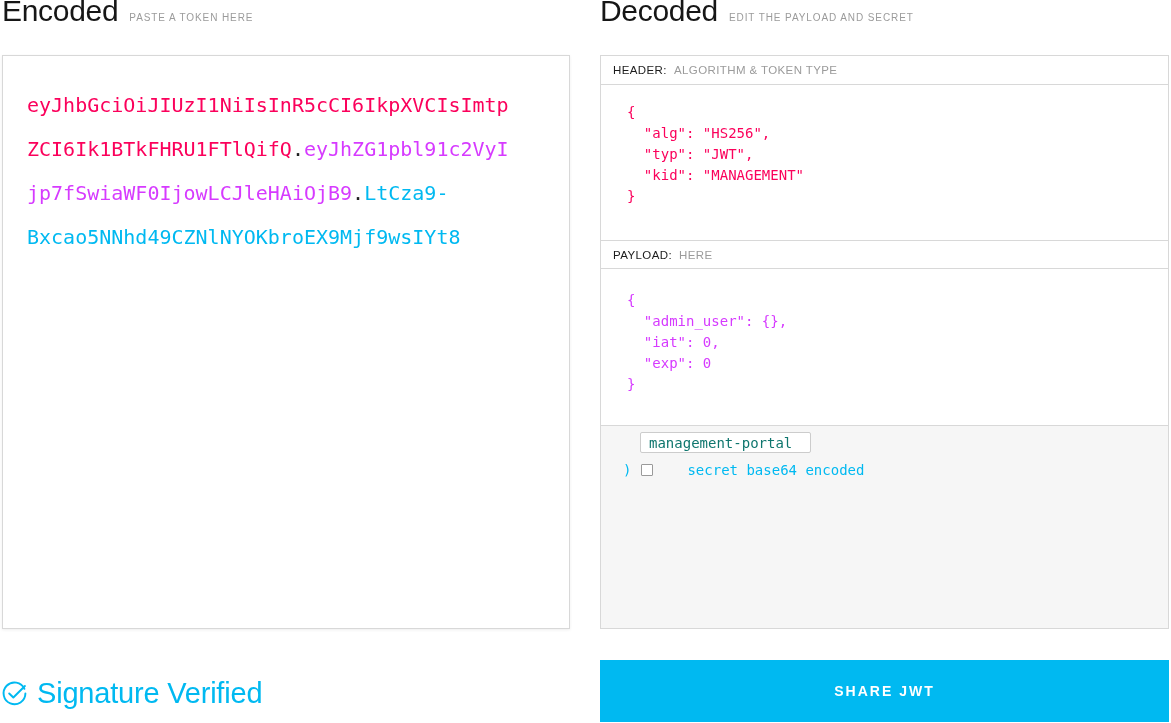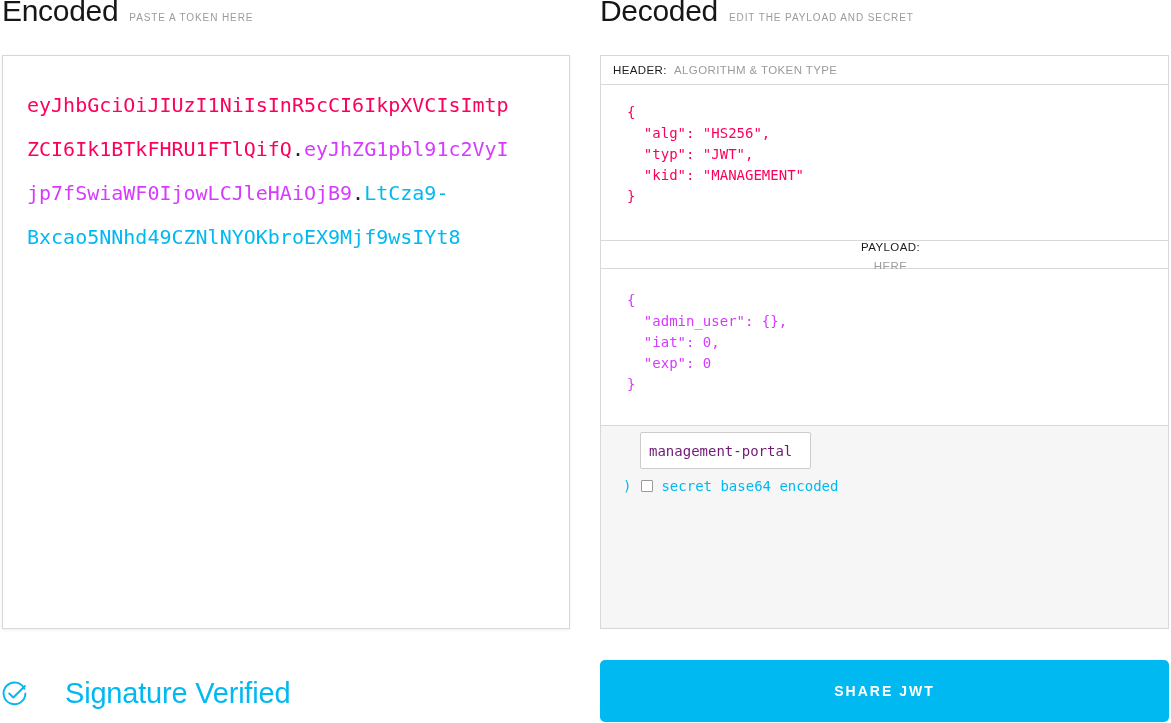--- a/index.html
+++ b/index.html
@@ -35,57 +35,57 @@
     border:1px solid #d8d8d8;background:#fff;display:flex;flex-direction:column;
   }
   .sec-label{
     box-sizing:border-box;border-bottom:1px solid #d8d8d8;
     display:flex;align-items:center;gap:7px;padding-left:12px;
     font-size:11.5px;letter-spacing:0.4px;background:#fff;flex:none;
   }
   .sec-label .lab{color:#1c1c1c;}
   .sec-label .sub{color:#9b9b9b;}
   .row-h1{height:29px;}
-  .row-h2{height:28px;flex-direction:column;}
+  .row-h2{height:28px;}
   .json-block{
     box-sizing:border-box;border-bottom:1px solid #d8d8d8;margin:0;flex:none;
     font-family:"DejaVu Sans Mono","Liberation Mono",monospace;
     font-size:14px;line-height:21px;white-space:pre;cursor:text;background:#fff;
   }
   .json-header{height:156px;color:#fb015b;padding:17px 0 0 26px;}
   .json-payload{height:157px;color:#d63aff;padding:21px 0 0 26px;}
   .verify-content{
     flex:1;background:#f6f6f6;color:#00b9f1;
     font-family:"DejaVu Sans Mono","Liberation Mono",monospace;font-size:14px;
   }
   .verify-content pre{
     margin:0;padding:22px 0 0 22px;line-height:25px;white-space:pre;
     font-family:inherit;font-size:inherit;color:inherit;
   }
   .secret-input{
-    display:block;margin:6px 0 0 39px;width:171px;height:37px;box-sizing:border-box;
+    display:block;margin:6px 0 0 39px;width:171px;height:21px;box-sizing:border-box;
     border:1px solid #cccccc;border-radius:2px;background:#fff;
-    font-family:"DejaVu Sans Mono","Liberation Mono",monospace;font-size:14px;color:#701a75;
+    font-family:"DejaVu Sans Mono","Liberation Mono",monospace;font-size:14px;color:#0f766e;
     padding:0 8px;outline:none;
   }
   .secret-row{display:flex;align-items:center;margin:9px 0 0 22px;line-height:16px;}
   .secret-row .paren{color:#00b9f1;}
   .secret-checkbox{
     appearance:none;-webkit-appearance:none;width:12px;height:12px;box-sizing:border-box;
     border:1px solid #9a9a9a;border-radius:1px;background:#fff;margin:0 8px 0 10px;cursor:pointer;
   }
-  .secret-label{color:#00b9f1;}
+  .secret-label{color:#00b9f1;margin-left:26px;}
 
   
   .status{position:absolute;left:1px;top:679px;display:flex;align-items:center;gap:9px;}
   .status svg{width:27px;height:27px;flex:none;}
-  .status-text{font-size:29px;line-height:29px;color:#00b9f1;font-weight:500;letter-spacing:-0.2px;margin-left:28px;}
+  .status-text{font-size:29px;line-height:29px;color:#00b9f1;font-weight:500;letter-spacing:-0.2px;}
   .share-btn{
     position:absolute;left:600px;top:660px;width:569px;height:62px;box-sizing:border-box;
-    background:#00b9f1;color:#ffffff;border:none;border-radius:5px;
+    background:#00b9f1;color:#ffffff;border:none;border-radius:0;
     font-family:"Liberation Sans",sans-serif;font-size:14px;font-weight:bold;letter-spacing:2px;
     cursor:pointer;
   }
 </style>
 </head>
 <body>
 
 <div class="title-row enc">
   <span class="big-title">Encoded</span>
   <span class="sub-title">PASTE A TOKEN HERE</span>

